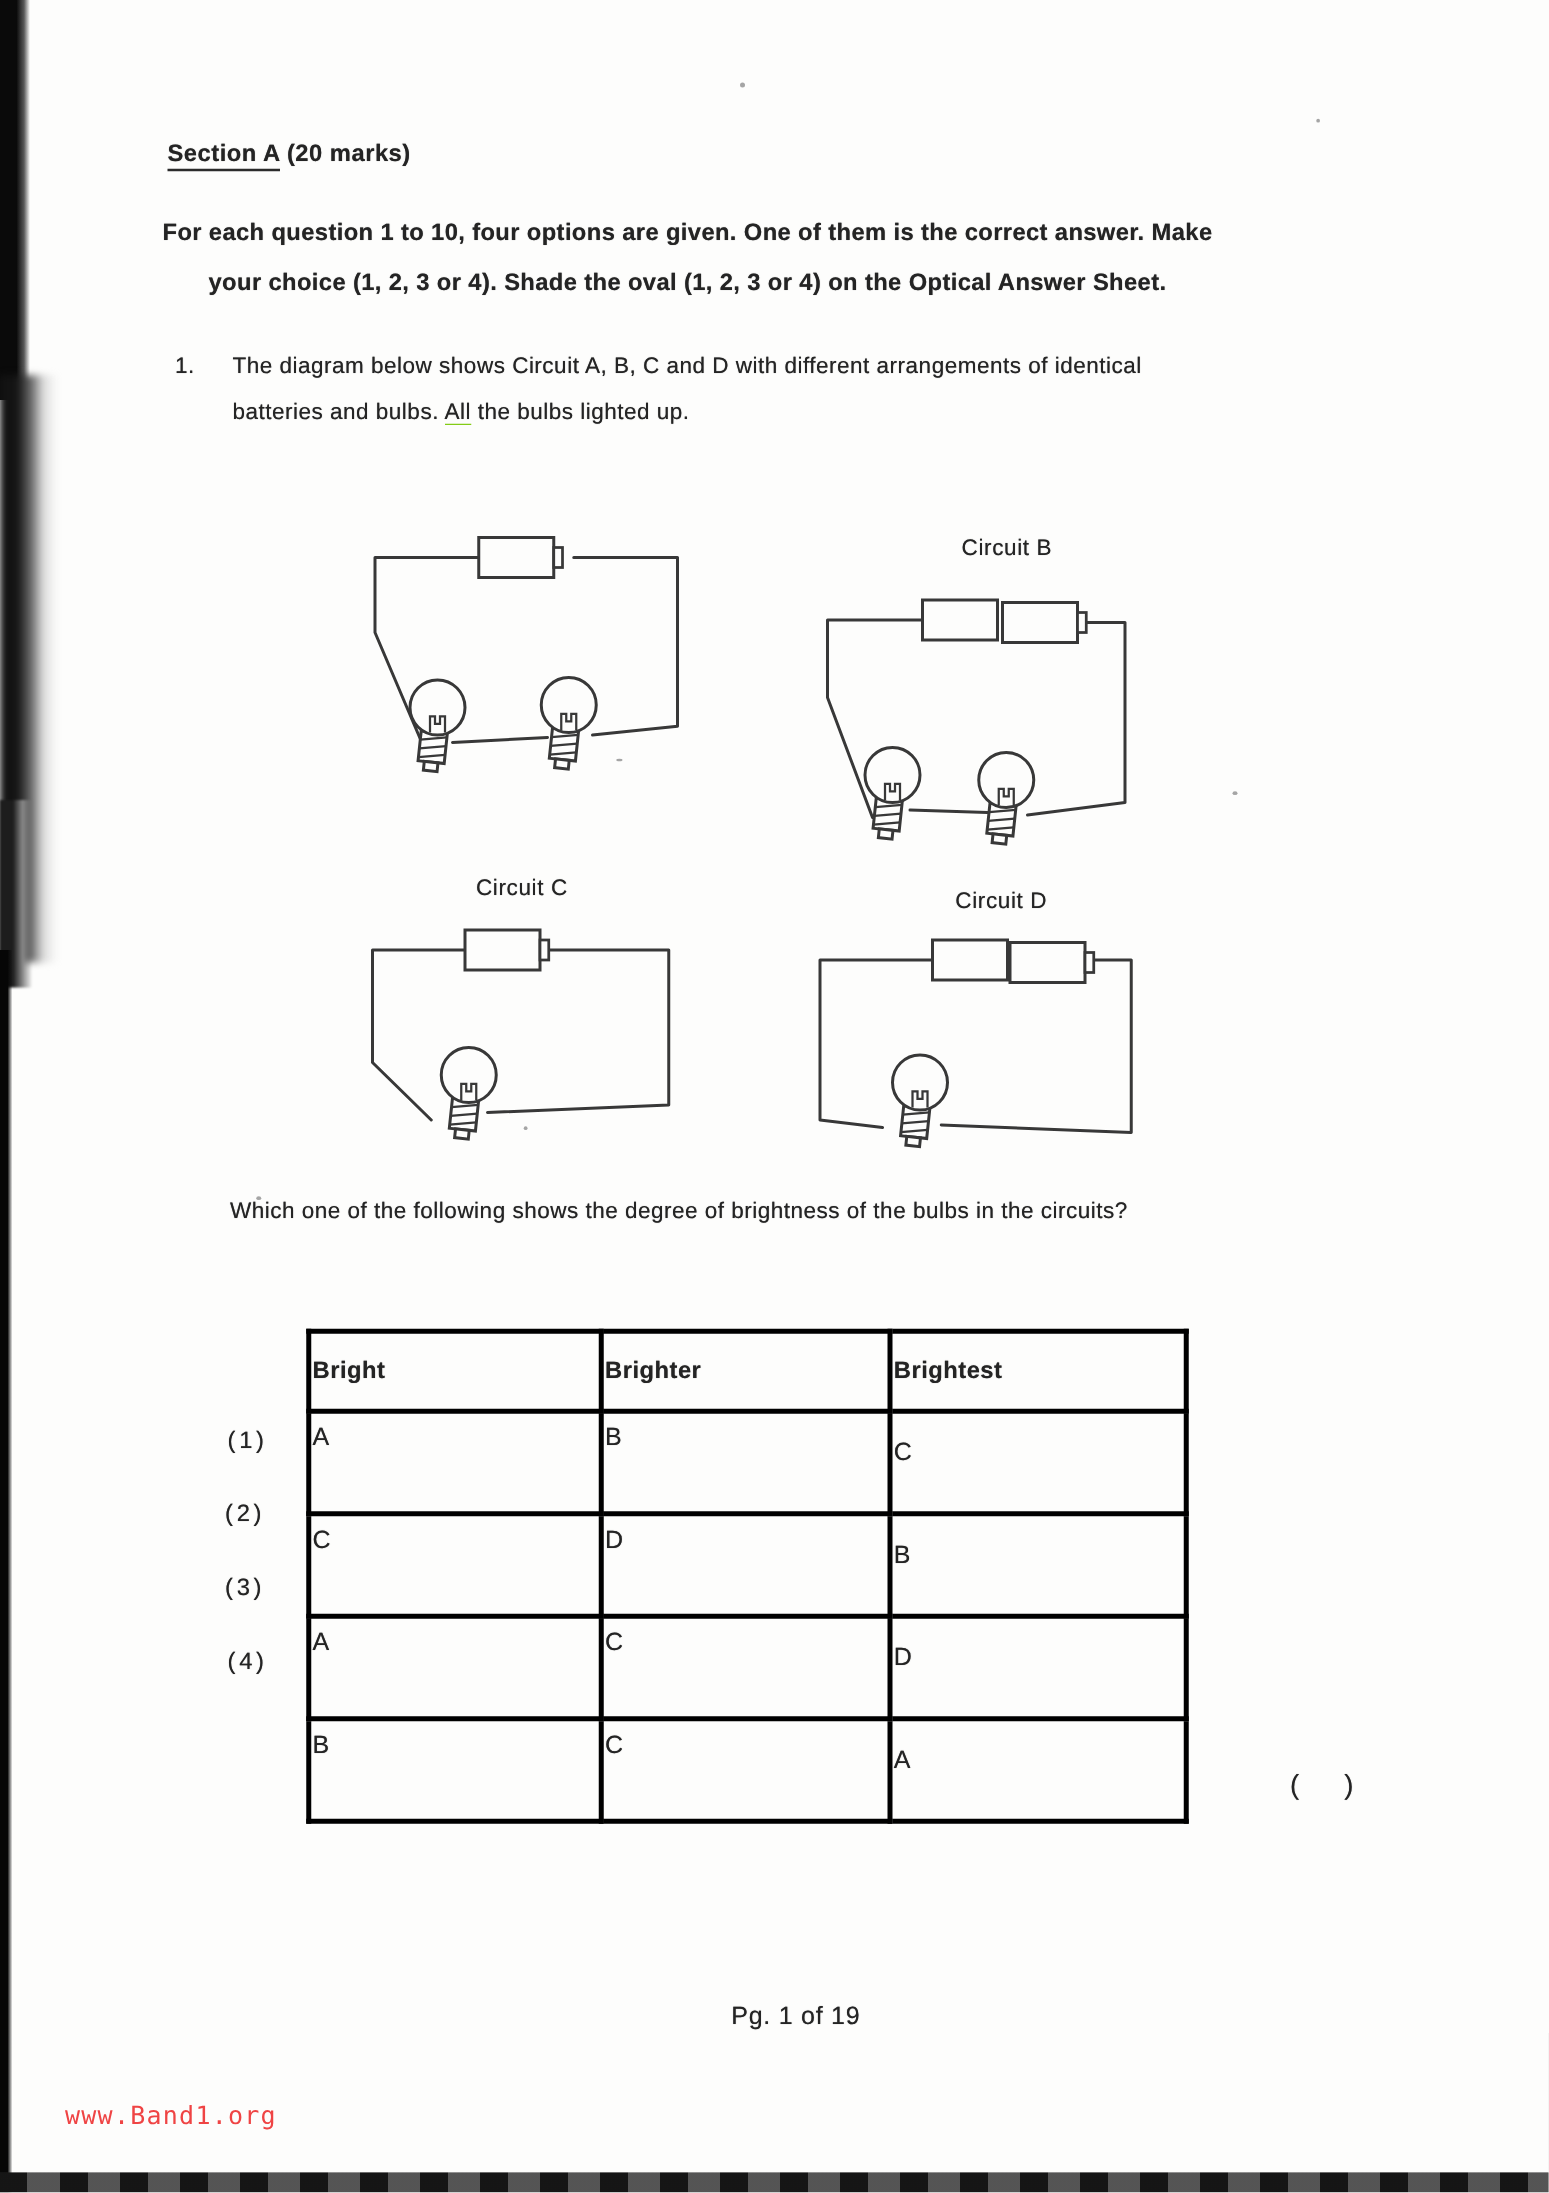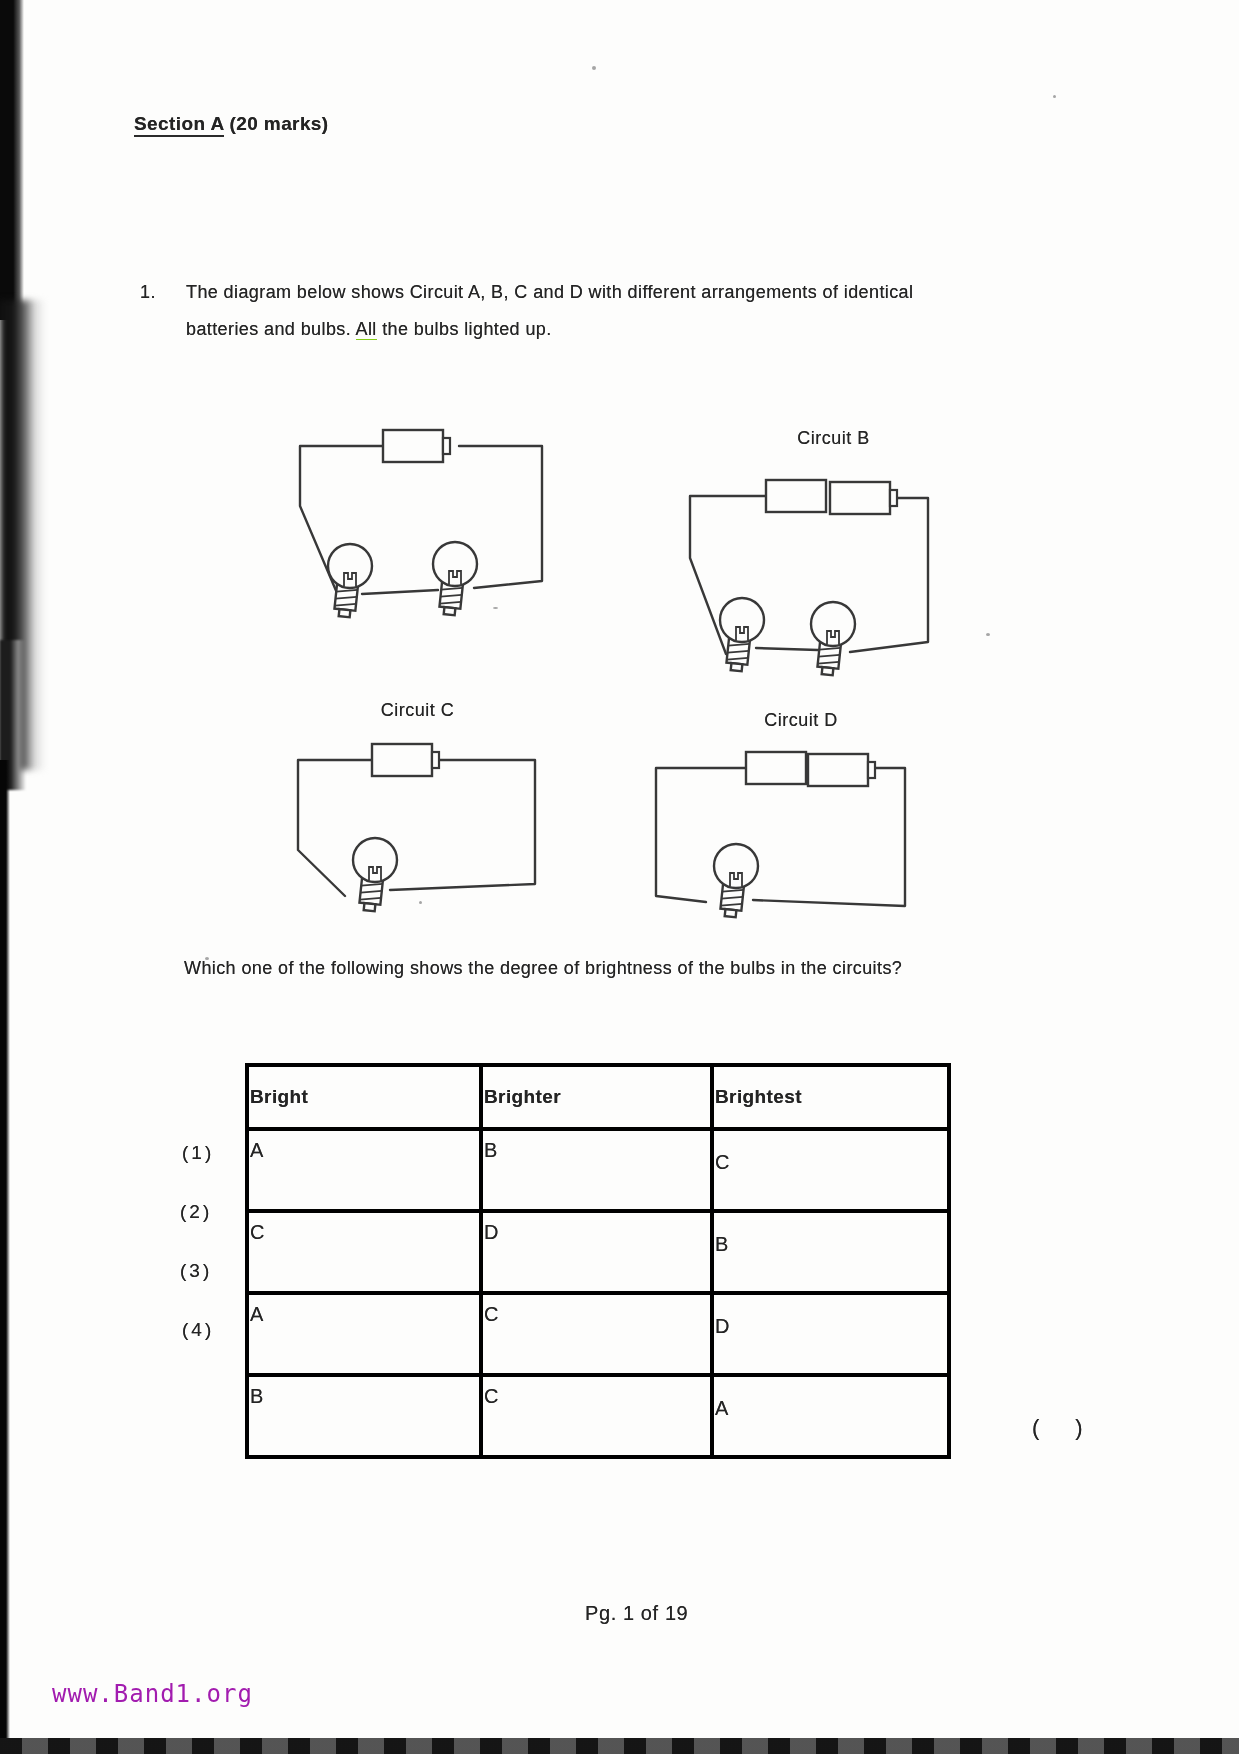--- a/index.html
+++ b/index.html
@@ -30,22 +30,22 @@
     font-size:20px;text-align:left;vertical-align:top;
     text-shadow:0 0 .6px rgba(40,40,40,.7);}
   .btable th{height:58px;vertical-align:middle;font-size:19px;letter-spacing:.4px;}
   .btable td{height:57px;padding-top:8px;}
   .btable td.low{padding-top:20px;}
   .c1{width:228px;} .c2{width:225px;} .c3{width:231px;}
   .opt{font-size:19px;letter-spacing:3px;}
   .ansblank{font-size:22px;}
   .ansblank .gap{display:inline-block;width:36px;}
   .pgnum{font-size:20px;letter-spacing:.6px;}
-  .site{font-family:"DejaVu Sans Mono","Liberation Mono",monospace;font-size:24px;
-    letter-spacing:1px;color:#a21caf;text-shadow:none;}
+  .site{font-family:"DejaVu Sans Mono","Liberation Mono",monospace;font-size:20px;
+    letter-spacing:1px;color:#ef4444;text-shadow:none;}
   .artifact{position:absolute;pointer-events:none;}
   .edge-top{left:0;top:0;width:24px;height:320px;
     background:linear-gradient(to right,#0a0a0a 55%,#585858 80%,rgba(160,160,160,0) 100%);}
   .edge-mid{left:0;top:300px;width:46px;height:470px;
     background:linear-gradient(to right,#131313 30%,#6e6e6e 55%,rgba(190,190,190,.5) 75%,rgba(220,220,220,0) 100%);
     filter:blur(3px);}
   .edge-low{left:0;top:640px;width:26px;height:150px;
     background:linear-gradient(to right,#1d1d1d 40%,#8a8a8a 70%,rgba(200,200,200,0) 100%);filter:blur(1px);}
   .edge-line{left:0;top:760px;width:10px;height:994px;
     background:linear-gradient(to right,#060606 60%,rgba(80,80,80,0) 100%);}
@@ -84,20 +84,24 @@
   <div class="artifact speck" style="left:1053px;top:95px;width:3px;height:3px"></div>
   <div class="artifact speck" style="left:493px;top:607px;width:5px;height:2px"></div>
   <div class="artifact speck" style="left:986px;top:633px;width:4px;height:3px"></div>
   <div class="artifact speck" style="left:419px;top:901px;width:3px;height:3px"></div>
   <div class="artifact speck" style="left:205px;top:957px;width:4px;height:3px"></div>
 
   <div class="txt heading bold" style="left:134px;top:113px">
     <span class="u">Section A</span><span> (20 marks)</span>
   </div>
 
+  <div class="txt instr bold" style="left:130px;top:167px">
+    <div>For each question 1 to 10, four options are given. One of them is the correct answer. Make</div>
+    <div>your choice (1, 2, 3 or 4). Shade the oval (1, 2, 3 or 4) on the Optical Answer Sheet.</div>
+  </div>
 
   <div class="txt qtext" style="left:140px;top:274px">1.</div>
   <div class="txt qtext" style="left:186px;top:274px">
     <div>The diagram below shows Circuit A, B, C and D with different arrangements of identical</div>
     <div><span>batteries and bulbs. </span><span class="u">All</span><span> the bulbs lighted up.</span></div>
   </div>
 
   <div class="circuit" style="left:290px;top:418px;width:275px">
     <svg width="275" height="212" viewBox="0 0 275 212">
       <polyline class="wire" points="93,28 10,28 10,88 50,182"></polyline>
@@ -105,21 +109,21 @@
       <polyline class="wire" points="184,170 252,163 252,28 169,28"></polyline>
       <g transform="translate(93,12)">
           <use href="#cell"></use>
           <rect class="nub" x="60" y="8" width="7" height="16"></rect>
         </g>
       <use href="#bulb" x="60" y="148"></use>
       <use href="#bulb" x="165" y="146"></use>
     </svg>
   </div>
 
-  <div class="circuit" style="left:678px;top:428px;width:275px">
+  <div class="circuit" style="left:650px;top:428px;width:275px">
     <div class="circuit-label" style="transform:translateX(18px)">Circuit B</div>
     <svg width="275" height="216" viewBox="0 0 275 216">
       <polyline class="wire" points="88,30 12,30 12,92 48,188"></polyline>
       <line class="wire" x1="78" y1="182" x2="140" y2="184"></line>
       <polyline class="wire" points="172,186 250,176 250,32 219,32"></polyline>
       <g transform="translate(88,14)">
           <use href="#cell"></use>
         </g>
       <g transform="translate(152,16)">
           <use href="#cell"></use>

